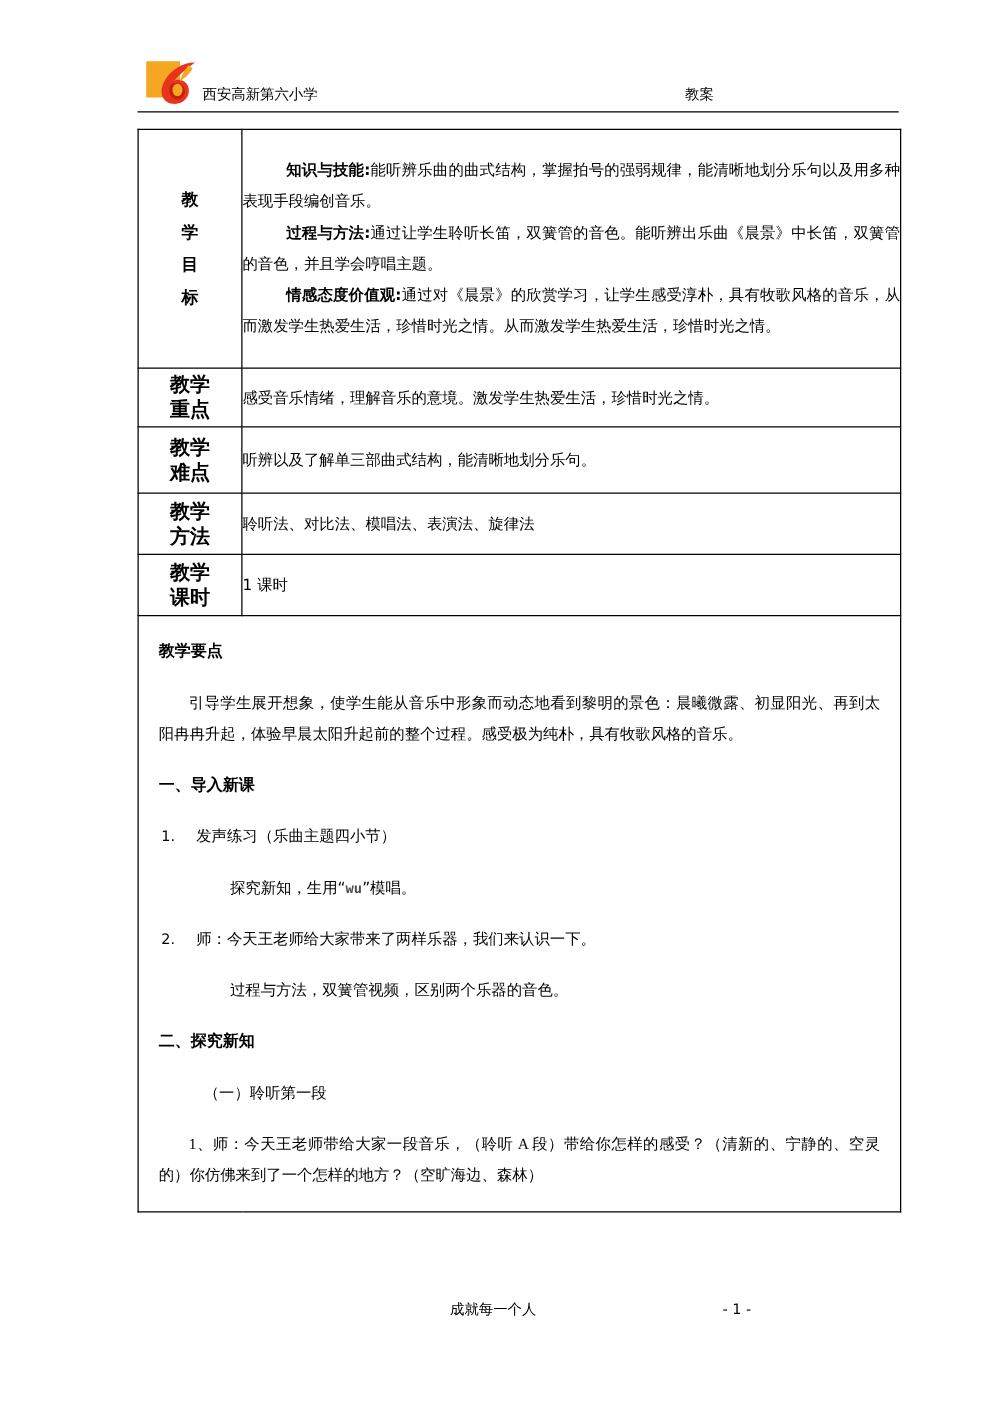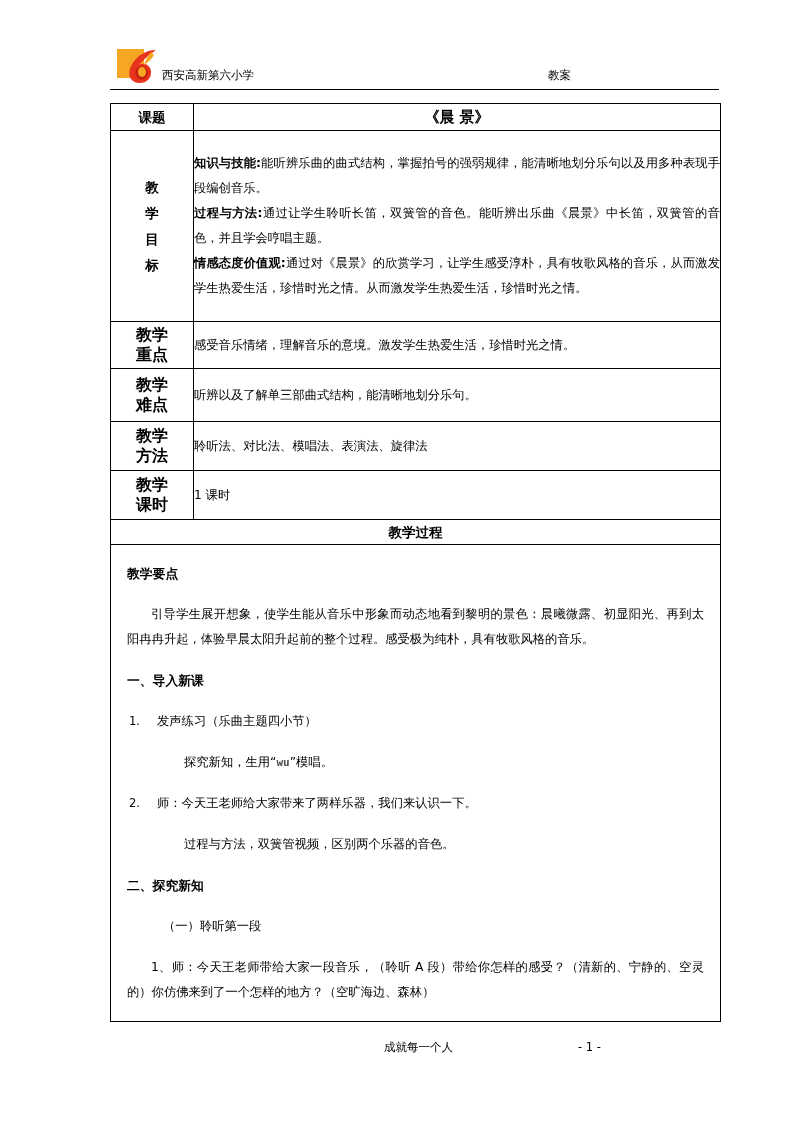--- a/index.html
+++ b/index.html
@@ -106,21 +106,21 @@
   }
 
   .cell-body {
     padding: 5px 6px 5px 8px;
     font-size: 12.3px;
     line-height: 25px;
     text-align: justify;
   }
   .cell-body.tight { line-height: 24px; margin-left: 24px; }
   .cell-body p { margin: 0; }
-  .cell-body b { font-weight: bold; }
+  .cell-body b { font-weight: bold; margin-left: 35px; }
 
   .title-cell {
     text-align: center;
     font-size: 15px;
     font-weight: bold;
     line-height: 22px;
     padding: 6px 2px;
   }
 
   .merged-center {
@@ -145,21 +145,21 @@
     padding: 6px 8px 10px 8px;
     font-size: 12.3px;
     line-height: 25px;
   }
   .process-cell p { margin: 16px; text-align: justify; }
   .sec-head {
     font-weight: bold;
     font-size: 12.8px;
     line-height: 25px;
   }
-  .indent-1 { text-indent: 24px; }
+  .indent-1 { text-indent: 24px; font-family: Liberation Serif, serif; }
   .indent-3 { padding-left: 57px; }
   .indent-nm { padding-left: 12px; }
   .num-item {
     padding-left: 30px;
     position: relative;
   }
   .num-item .num {
     position: absolute;
     left: 2px;
     width: 24px;
@@ -182,21 +182,20 @@
     width: 610px;
     height: 18px;
   }
   .footer-slogan {
     position: absolute;
     left: 250px;
     top: 0;
     font-size: 11.5px;
     line-height: 16px;
     white-space: nowrap;
-    margin-left: 24px;
   }
   .footer-pageno {
     position: absolute;
     left: 468px;
     top: 0;
     font-size: 11.5px;
     line-height: 16px;
     white-space: nowrap;
   }
 </style>
@@ -219,24 +218,20 @@
     <div class="header-doctype">教案</div>
     <div class="header-rule"></div>
   </div>
 
   <table class="doc-table">
     <colgroup>
       <col class="col-label">
         <col class="col-body">
     </colgroup>
     <tbody>
-      <tr class="row-h-title">
-        <td class="lbl">课题</td>
-        <td class="title-cell">《晨 景》</td>
-      </tr>
 
       <tr class="row-h-goal">
         <td class="lbl-stack">
           <div>教</div>
           <div>学</div>
           <div>目</div>
           <div>标</div>
         </td>
         <td class="cell-body">
           <p><b>知识与技能:</b><span>能听辨乐曲的曲式结构，掌握拍号的强弱规律，能清晰地划分乐句以及用多种表现手段编创音乐。</span></p>
@@ -271,23 +266,20 @@
 
 
       <tr class="row-h-period">
         <td class="lbl-2">
           <div>教学</div>
           <div>课时</div>
         </td>
         <td class="cell-body tight">1 课时</td>
       </tr>
 
-      <tr class="row-h-process">
-        <td class="merged-center" colspan="2">教学过程</td>
-      </tr>
 
       <tr>
         <td class="process-cell" colspan="2">
           <p class="sec-head">教学要点</p>
           <p class="indent-1">引导学生展开想象，使学生能从音乐中形象而动态地看到黎明的景色：晨曦微露、初显阳光、再到太阳冉冉升起，体验早晨太阳升起前的整个过程。感受极为纯朴，具有牧歌风格的音乐。</p>
 
           <p class="sec-head">一、导入新课</p>
 
           <p class="num-item">
             <span class="num">1.</span><span>发声练习（乐曲主题四小节）</span>

